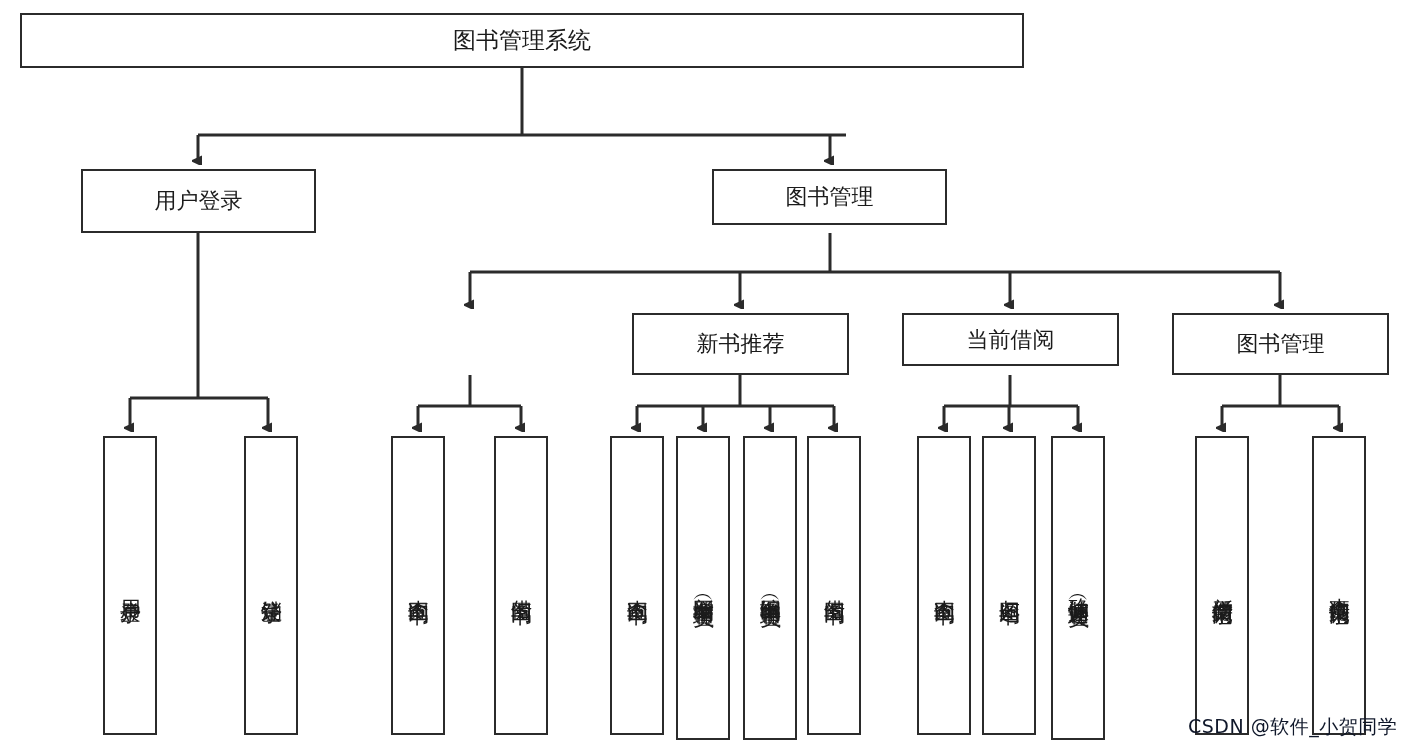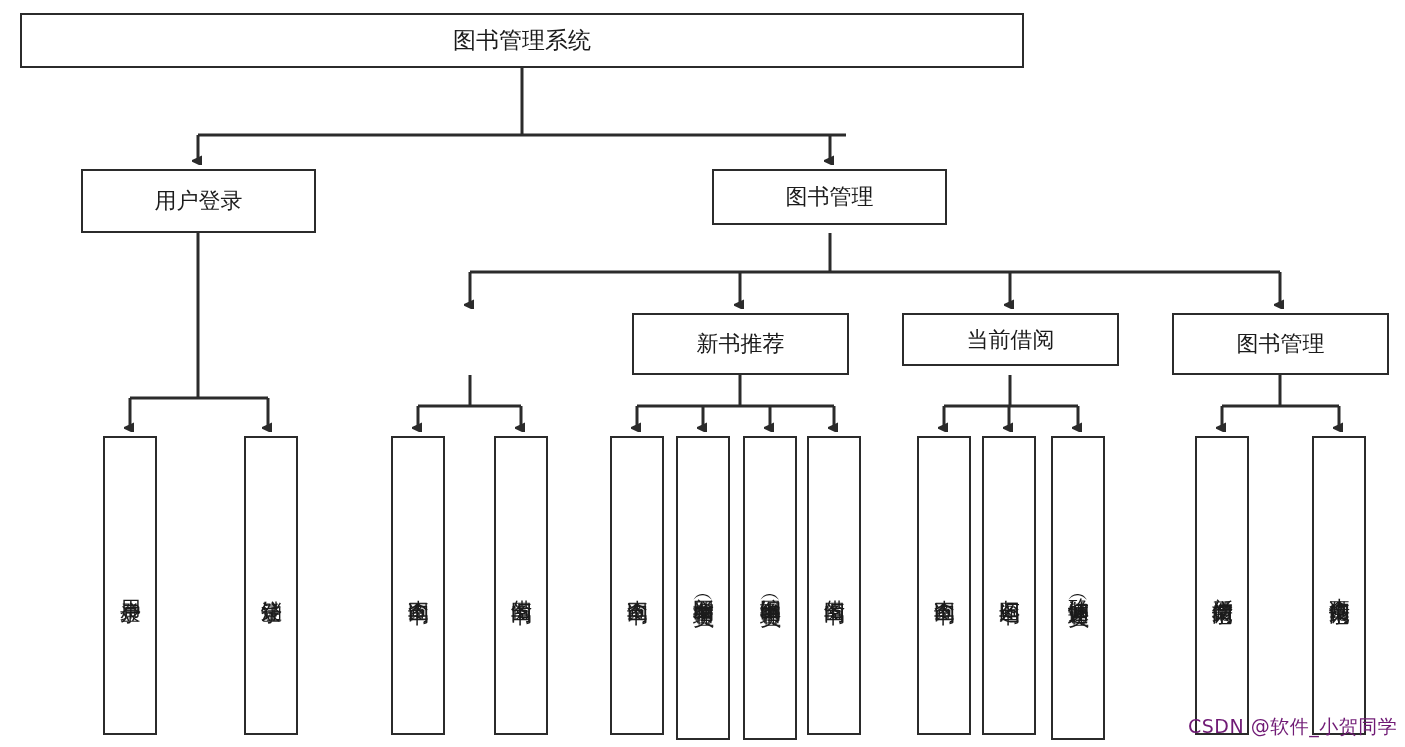--- a/index.html
+++ b/index.html
@@ -60,21 +60,21 @@
   .node.leaf > .leaf-text {
     writing-mode: vertical-rl;
     text-orientation: upright;
     display: block;
   }
   .watermark {
     position: absolute;
     left: 1188px;
     top: 714px;
     font-size: 19px;
-    color: #701a75;
+    color: #0f172a;
     letter-spacing: 0.5px;
     white-space: nowrap;
     z-index: 5;
     font-family: "DejaVu Sans", "Liberation Sans", sans-serif;
   }
 </style>
 </head>
 <body>
 
 <div id="diagram-root">

